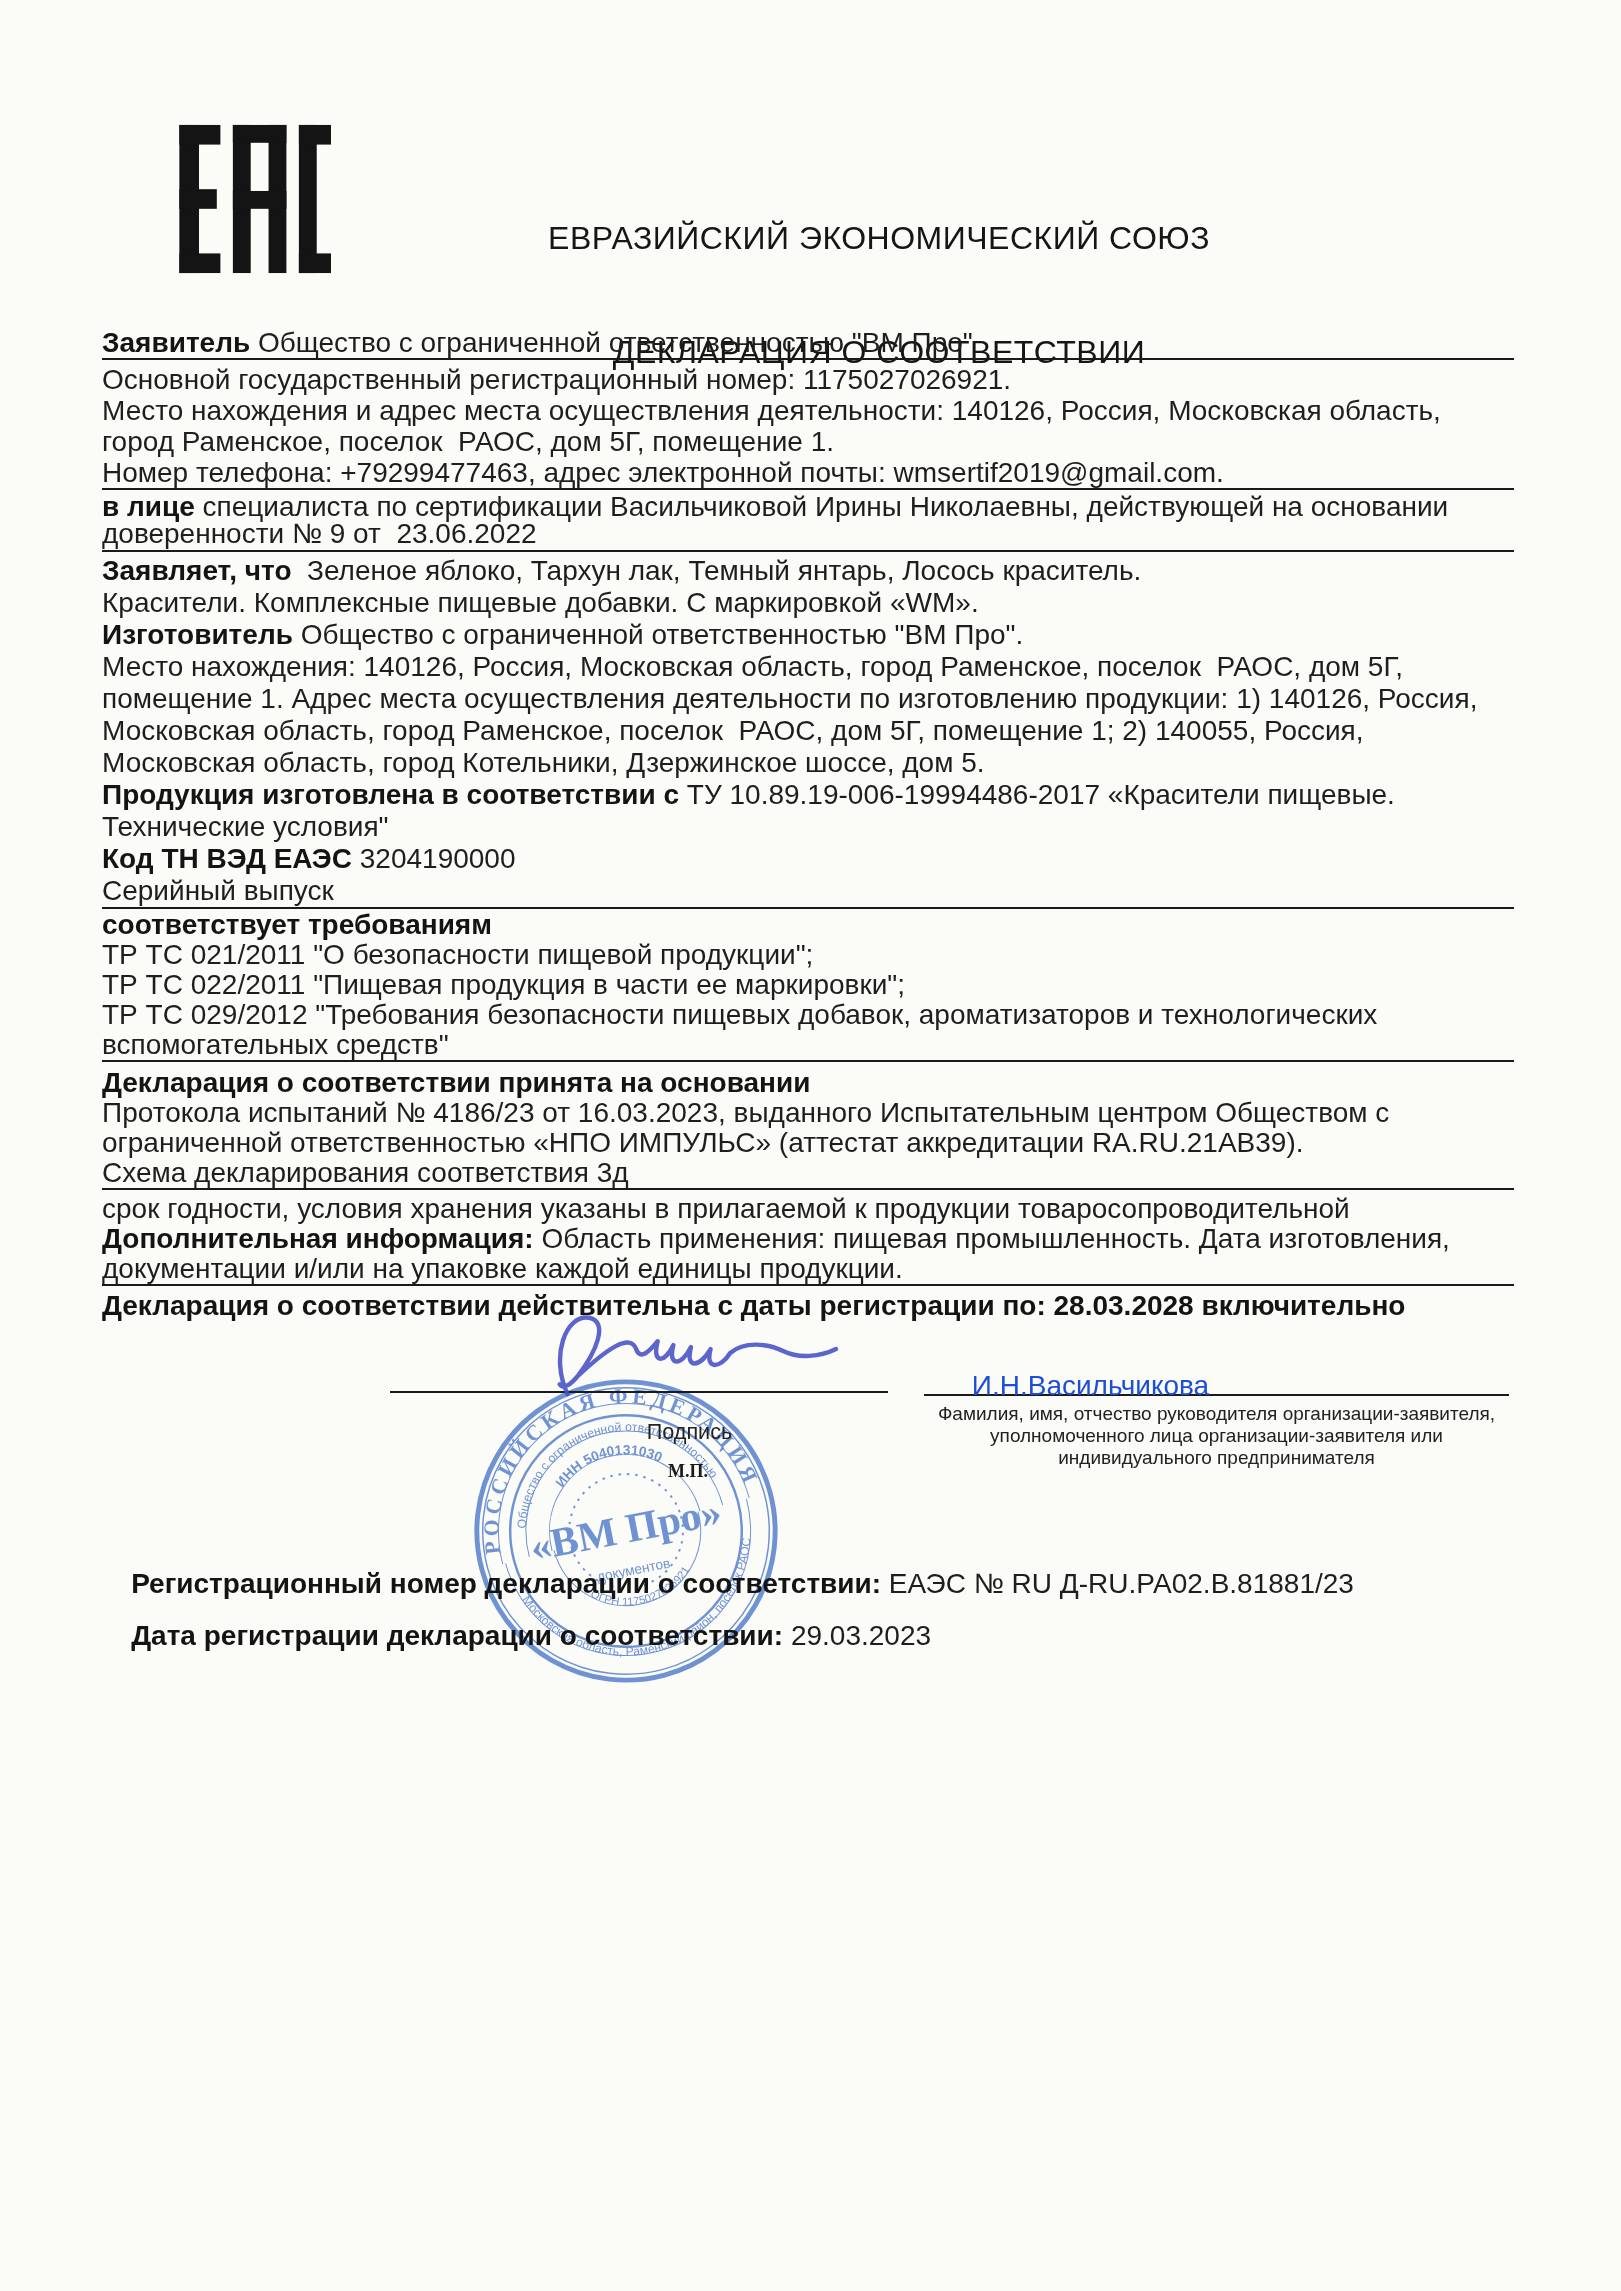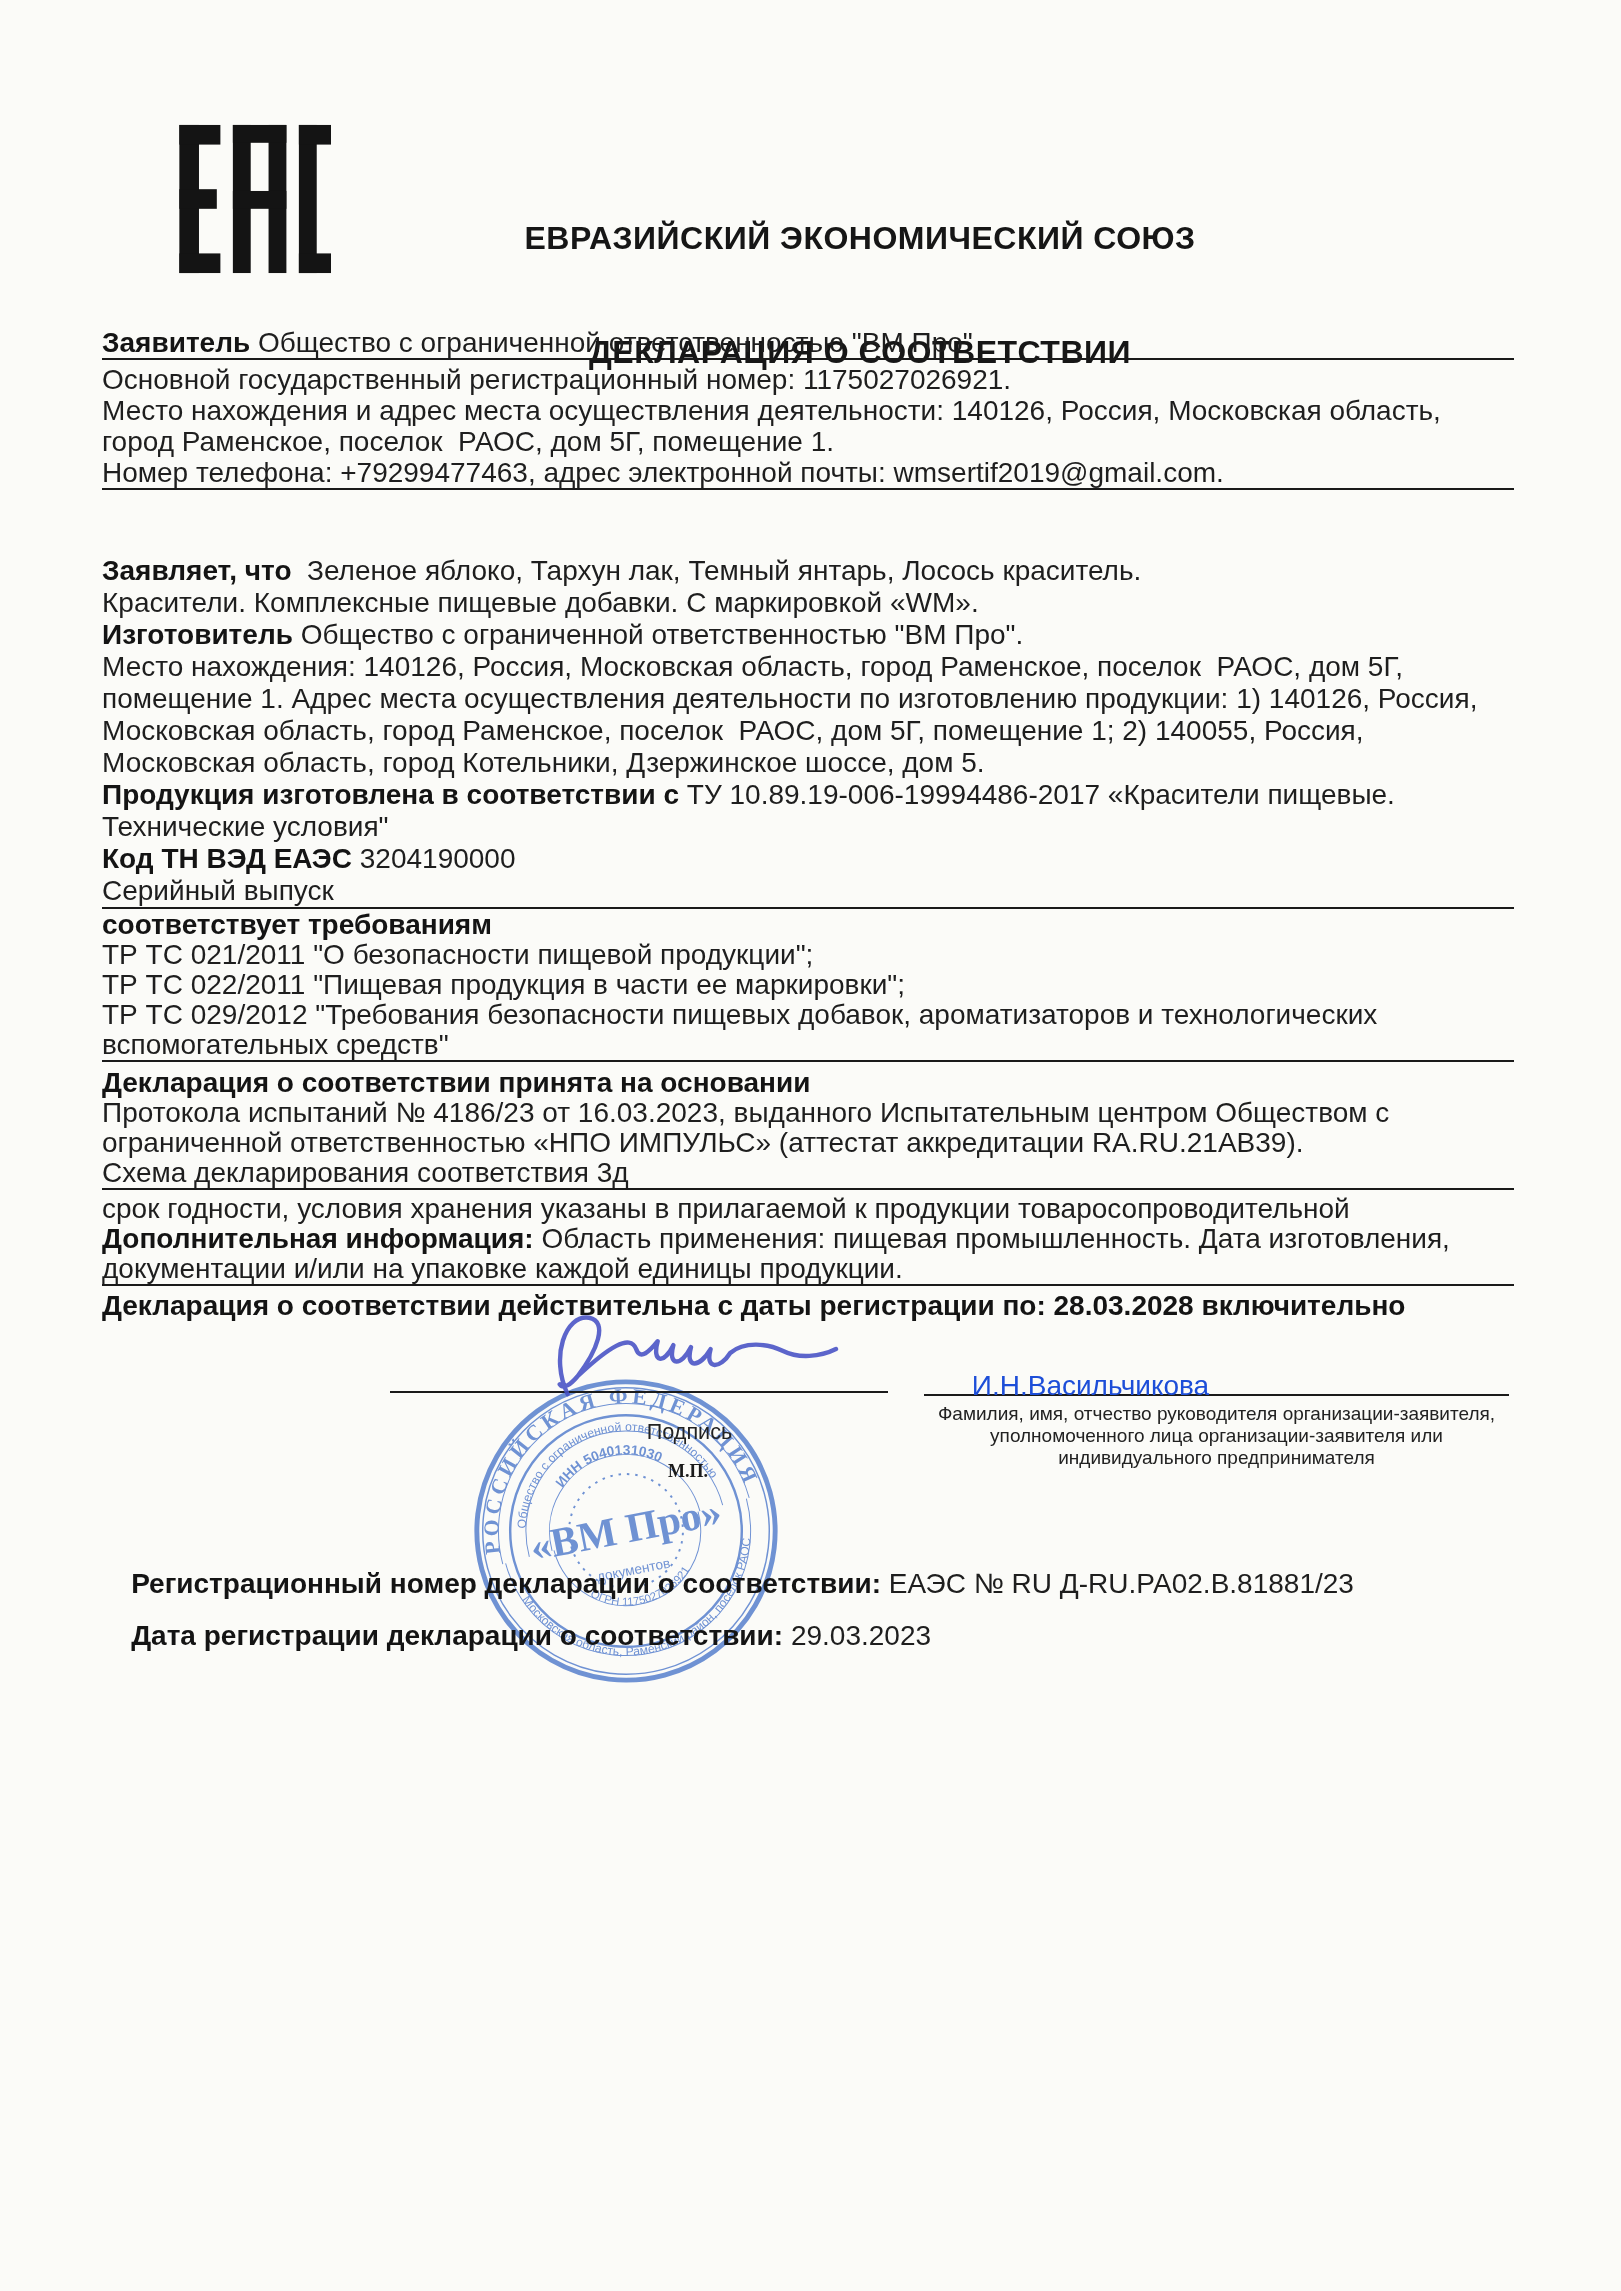--- a/index.html
+++ b/index.html
@@ -9,22 +9,22 @@
     font-family:"Liberation Sans", sans-serif;
     color:#1e1e1e;
     position:relative;
     overflow:hidden;
   }
   .page{position:absolute;inset:0;}
   
   .eac-logo{position:absolute;left:174px;top:115px;width:157px;height:168px;}
   
   .doc-title{
-    position:absolute;left:370px;top:143px;width:980px;
-    text-align:center;font-weight:700;font-size:32px;line-height:38px;
+    position:absolute;left:389px;top:143px;width:980px;
+    text-align:center;font-weight:400;font-size:32px;line-height:38px;
     color:#161616;letter-spacing:0.5px;white-space:pre;
   }
   
   .blk{position:absolute;left:102px;width:1412px;font-size:28px;color:#1e1e1e;}
   .blk .ln{white-space:pre;}
   .blk b{font-weight:700;color:#141414;text-align:right;}
   .ruled{border-bottom:2.9px solid #1a1a1a;}
   .b1{top:327px;line-height:31px;}
   .b2{top:364px;line-height:31px;}
   .b3{top:493px;line-height:27.4px;padding-bottom:2px;}
@@ -80,20 +80,24 @@
     <div class="ln"><b>Заявитель</b><span> Общество с ограниченной ответственностью "ВМ Про"</span></div>
   </div>
 
   <div class="blk b2 ruled">
     <div class="ln"><span>Основной государственный регистрационный номер: 1175027026921.</span></div>
     <div class="ln"><span>Место нахождения и адрес места осуществления деятельности: 140126, Россия, Московская область,</span></div>
     <div class="ln"><span>город Раменское, поселок  РАОС, дом 5Г, помещение 1.</span></div>
     <div class="ln"><span>Номер телефона: +79299477463, адрес электронной почты: wmsertif2019@gmail.com.</span></div>
   </div>
 
+  <div class="blk b3 ruled">
+    <div class="ln"><b>в лице</b><span> специалиста по сертификации Васильчиковой Ирины Николаевны, действующей на основании</span></div>
+    <div class="ln"><span>доверенности № 9 от  23.06.2022</span></div>
+  </div>
 
   <div class="blk b4 ruled">
     <div class="ln"><b>Заявляет, что</b><span>  Зеленое яблоко, Тархун лак, Темный янтарь, Лосось краситель.</span></div>
     <div class="ln"><span>Красители. Комплексные пищевые добавки. С маркировкой «WM».</span></div>
     <div class="ln"><b>Изготовитель</b><span> Общество с ограниченной ответственностью "ВМ Про".</span></div>
     <div class="ln"><span>Место нахождения: 140126, Россия, Московская область, город Раменское, поселок  РАОС, дом 5Г,</span></div>
     <div class="ln"><span>помещение 1. Адрес места осуществления деятельности по изготовлению продукции: 1) 140126, Россия,</span></div>
     <div class="ln"><span>Московская область, город Раменское, поселок  РАОС, дом 5Г, помещение 1; 2) 140055, Россия,</span></div>
     <div class="ln"><span>Московская область, город Котельники, Дзержинское шоссе, дом 5.</span></div>
     <div class="ln"><b>Продукция изготовлена в соответствии с</b><span> ТУ 10.89.19-006-19994486-2017 «Красители пищевые.</span></div>

